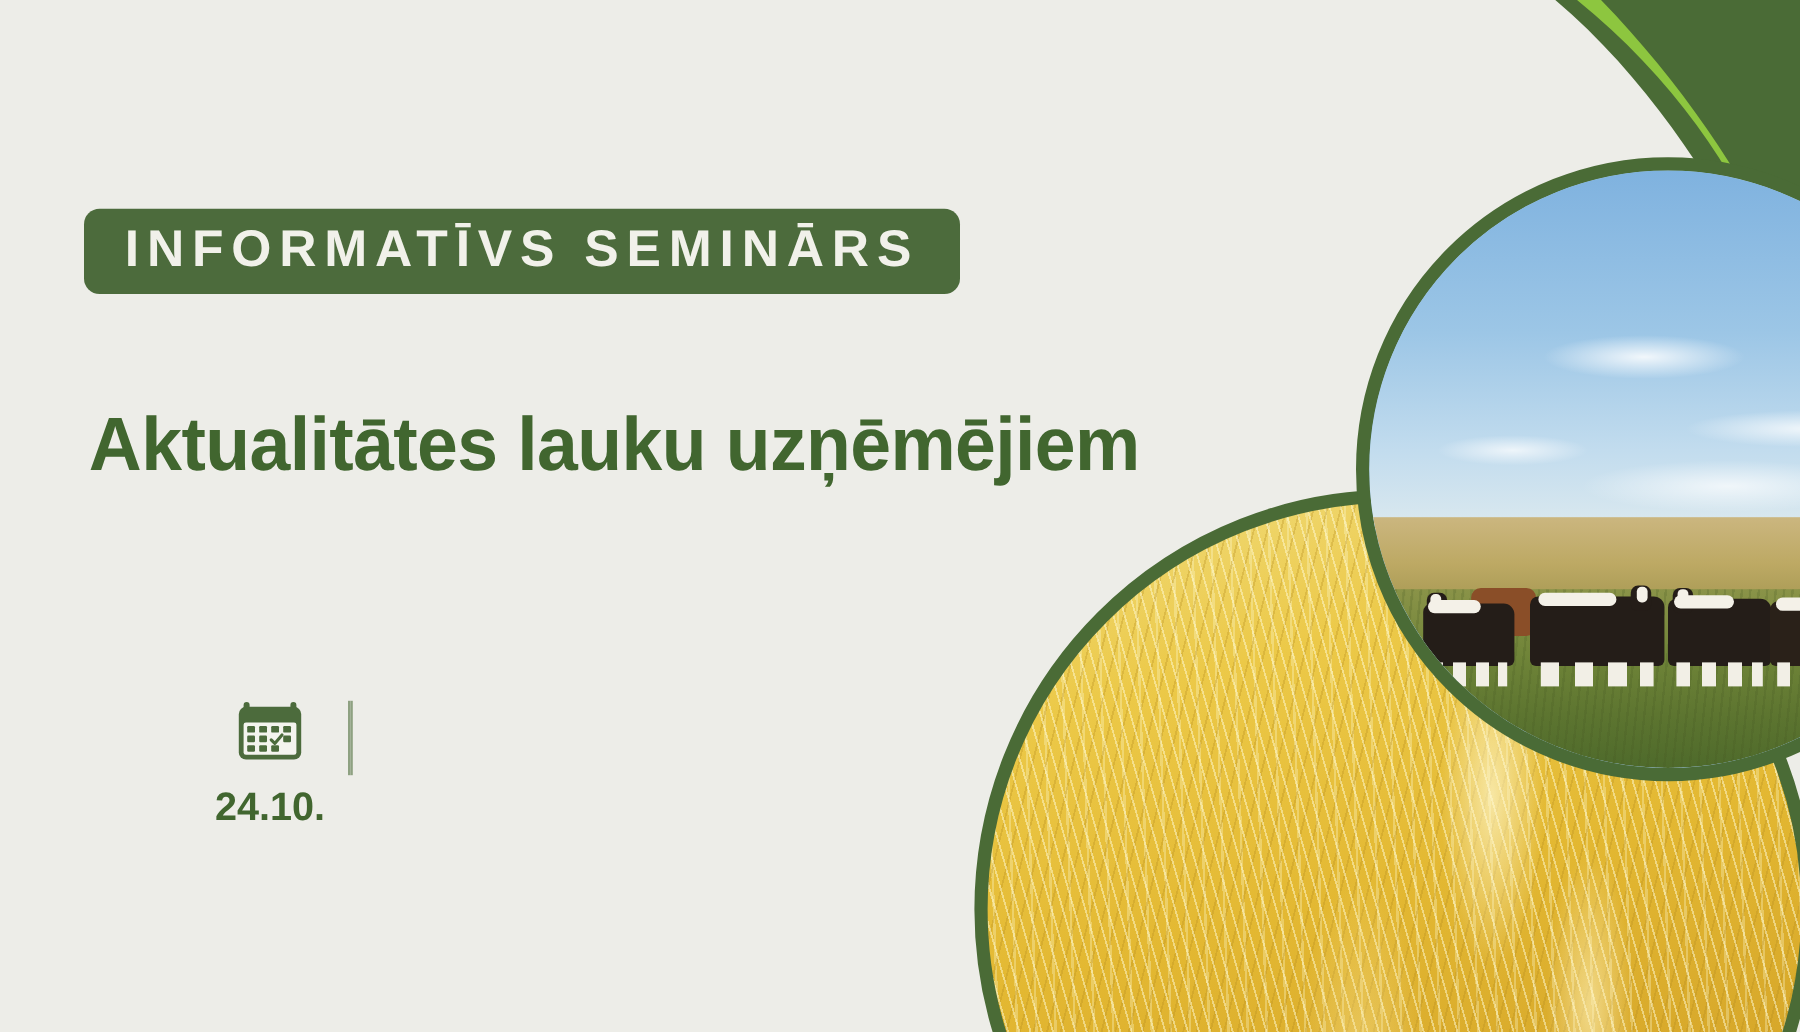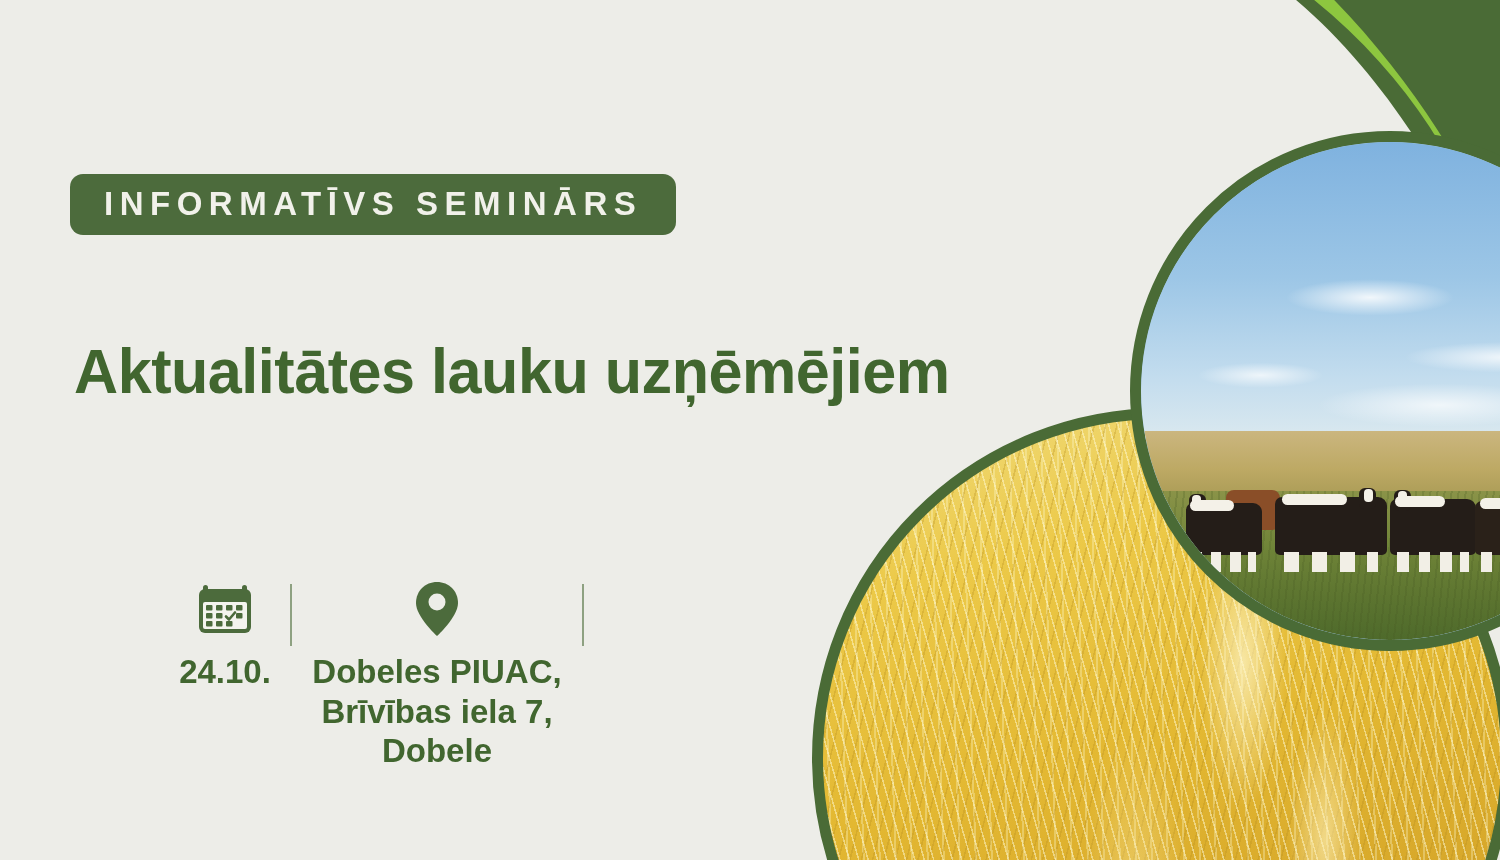--- a/index.html
+++ b/index.html
@@ -170,21 +170,21 @@
 
   
   #badge {
     position: absolute;
     left: 70px;
     top: 174px;
     padding: 13px 34px 15px 34px;
     background: #4c6b3c;
     border-radius: 13px;
     color: #f1f1ea;
-    font-size: 33px;
+    font-size: 43px;
     font-weight: 700;
     letter-spacing: 6.5px;
     line-height: 1;
     white-space: nowrap;
   }
 
   
   #title {
     position: absolute;
     left: 74px;
@@ -308,29 +308,18 @@
           <rect x="11" y="42" width="6.5" height="5.5" rx="1" fill="#4c6b3c"></rect>
           <rect x="21" y="42" width="6.5" height="5.5" rx="1" fill="#4c6b3c"></rect>
           <rect x="31" y="42" width="6.5" height="5.5" rx="1" fill="#4c6b3c"></rect>
         </svg>
       </div>
       <div class="info-text">24.10.</div>
     </div>
 
     <div class="divider"></div>
 
-    <div class="info-item" id="item-place">
-      <div class="info-icon">
-        <svg width="56" height="60" viewBox="0 0 56 60" xmlns="http://www.w3.org/2000/svg">
-          <path d="M28 3 C16 3 7 12 7 24 C7 38 28 57 28 57 C28 57 49 38 49 24 C49 12 40 3 28 3 Z" fill="#4c6b3c"></path>
-          <circle cx="28" cy="23" r="8.5" fill="#edede8"></circle>
-        </svg>
-      </div>
-      <div class="info-text">Dobeles PIUAC,
-Brīvības iela 7,
-Dobele</div>
-    </div>
 
     <div class="divider"></div>
 
 
   </div>
 </div>
 
 </body></html>

